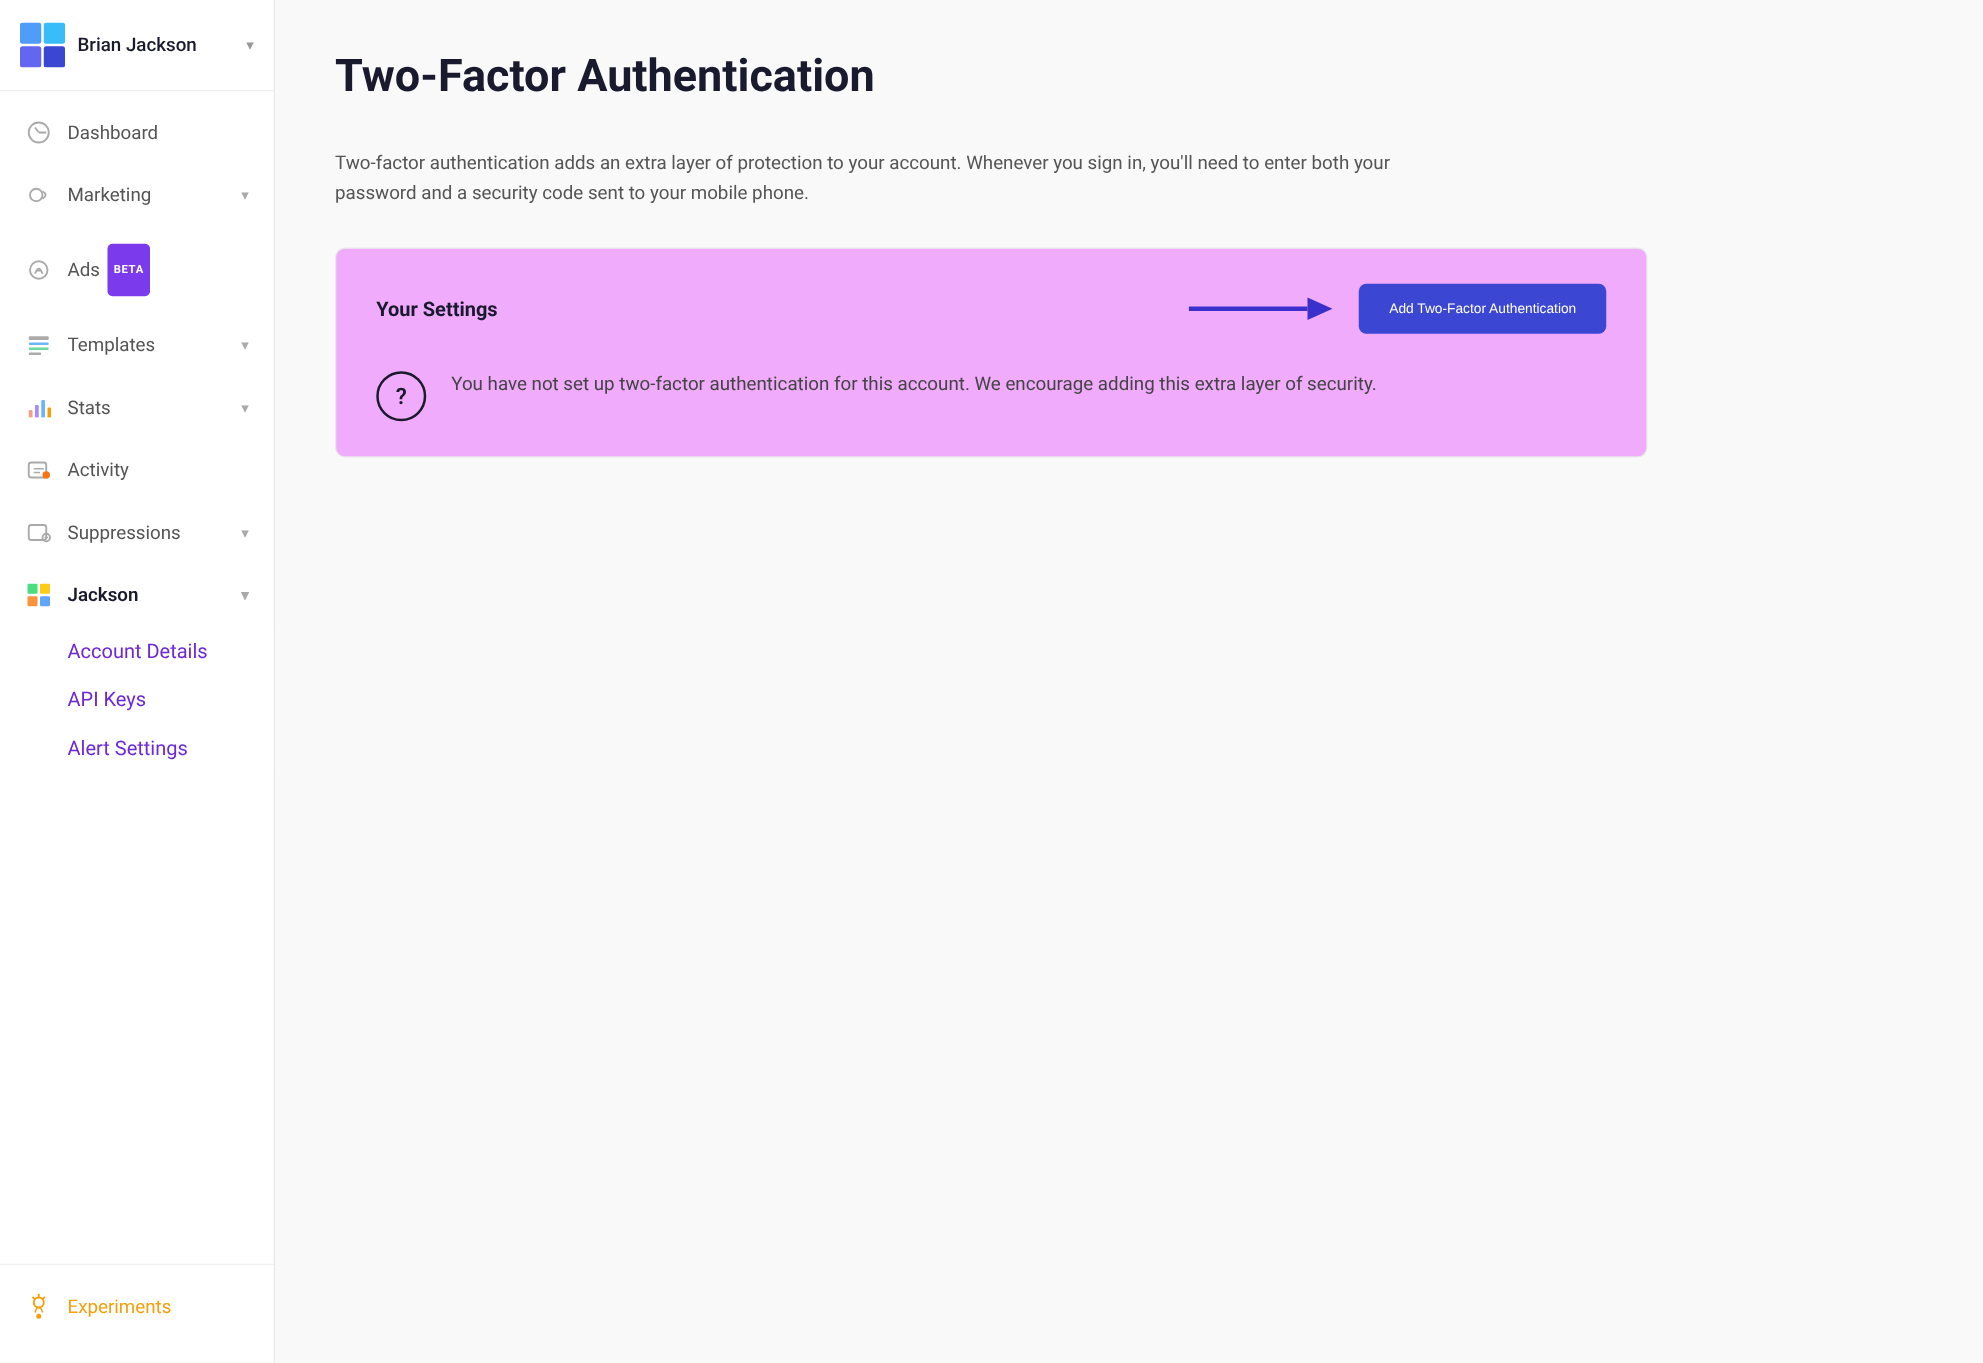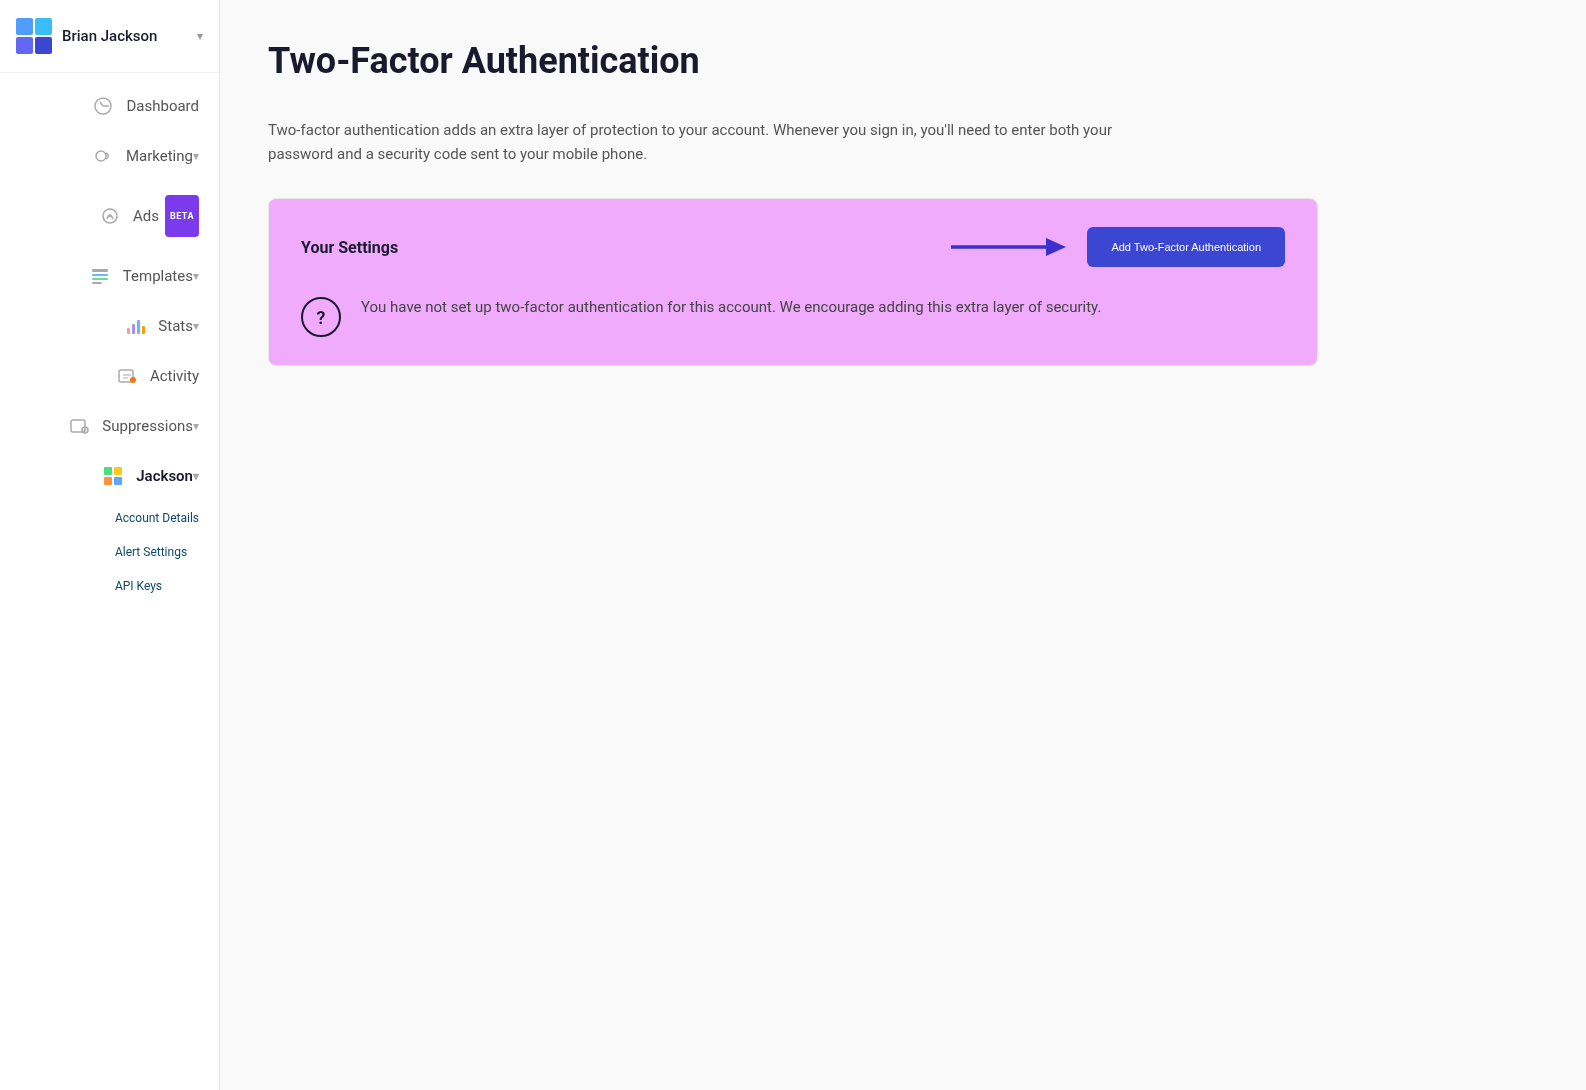--- a/index.html
+++ b/index.html
@@ -42,21 +42,20 @@
 
     .chevron-icon {
       color: #999;
       font-size: 12px;
     }
 
     .sidebar-nav {
       display: flex;
       flex-direction: column;
       padding: 0 0;
-      align-items: flex-end;
     }
 
     .nav-item {
       display: flex;
       align-items: center;
       padding: 14px 20px;
       cursor: pointer;
       color: #555;
       font-size: 15px;
       font-weight: 400;
@@ -97,22 +96,22 @@
     }
 
     .sub-nav {
       display: flex;
       flex-direction: column;
       background: #fff;
     }
 
     .sub-nav-item {
       padding: 10px 20px 10px 54px;
-      font-size: 12px;
-      color: #0c4a6e;
+      font-size: 16px;
+      color: #6d28d9;
       cursor: pointer;
     }
 
     .sidebar-bottom {
       margin-top: auto;
       border-top: 1px solid #f0f0f0;
       padding-top: 8px;
     }
 
     .experiments-item {
@@ -337,29 +336,44 @@
       </span>
       <span>Jackson</span>
       <span class="chevron">▾</span>
     </div>
 
     <div class="sub-nav">
       <div class="sub-nav-item">
         <span>Account Details</span>
       </div>
       <div class="sub-nav-item">
+        <span>API Keys</span>
+      </div>
+      <div class="sub-nav-item">
         <span>Alert Settings</span>
       </div>
-      <div class="sub-nav-item">
-        <span>API Keys</span>
-      </div>
     </div>
 
   </nav>
 
+  <div class="sidebar-bottom">
+    <div class="experiments-item">
+      <span class="nav-icon">
+        <svg width="22" height="22" viewBox="0 0 22 22" fill="none">
+          <circle cx="11" cy="8" r="4" stroke="#f59e0b" stroke-width="1.5" fill="none"></circle>
+          <path d="M11 4 L11 1" stroke="#f59e0b" stroke-width="1.5"></path>
+          <path d="M8 5.5 L6 3.5" stroke="#f59e0b" stroke-width="1.5"></path>
+          <path d="M14 5.5 L16 3.5" stroke="#f59e0b" stroke-width="1.5"></path>
+          <path d="M8 16 Q9 12 11 12 Q13 12 14 16" stroke="#f59e0b" stroke-width="1.2" fill="none"></path>
+          <circle cx="11" cy="19" r="2" fill="#f59e0b"></circle>
+        </svg>
+      </span>
+      <span>Experiments</span>
+    </div>
+  </div>
 </aside>
 
 <main class="main-content">
   <h1 class="page-title">Two-Factor Authentication</h1>
   <p class="page-description">Two-factor authentication adds an extra layer of protection to your account. Whenever you sign in, you'll need to enter both your password and a security code sent to your mobile phone.</p>
 
   <div class="settings-card">
     <div class="settings-card-header">
       <span class="settings-card-title">Your Settings</span>
       <div class="arrow-container">

